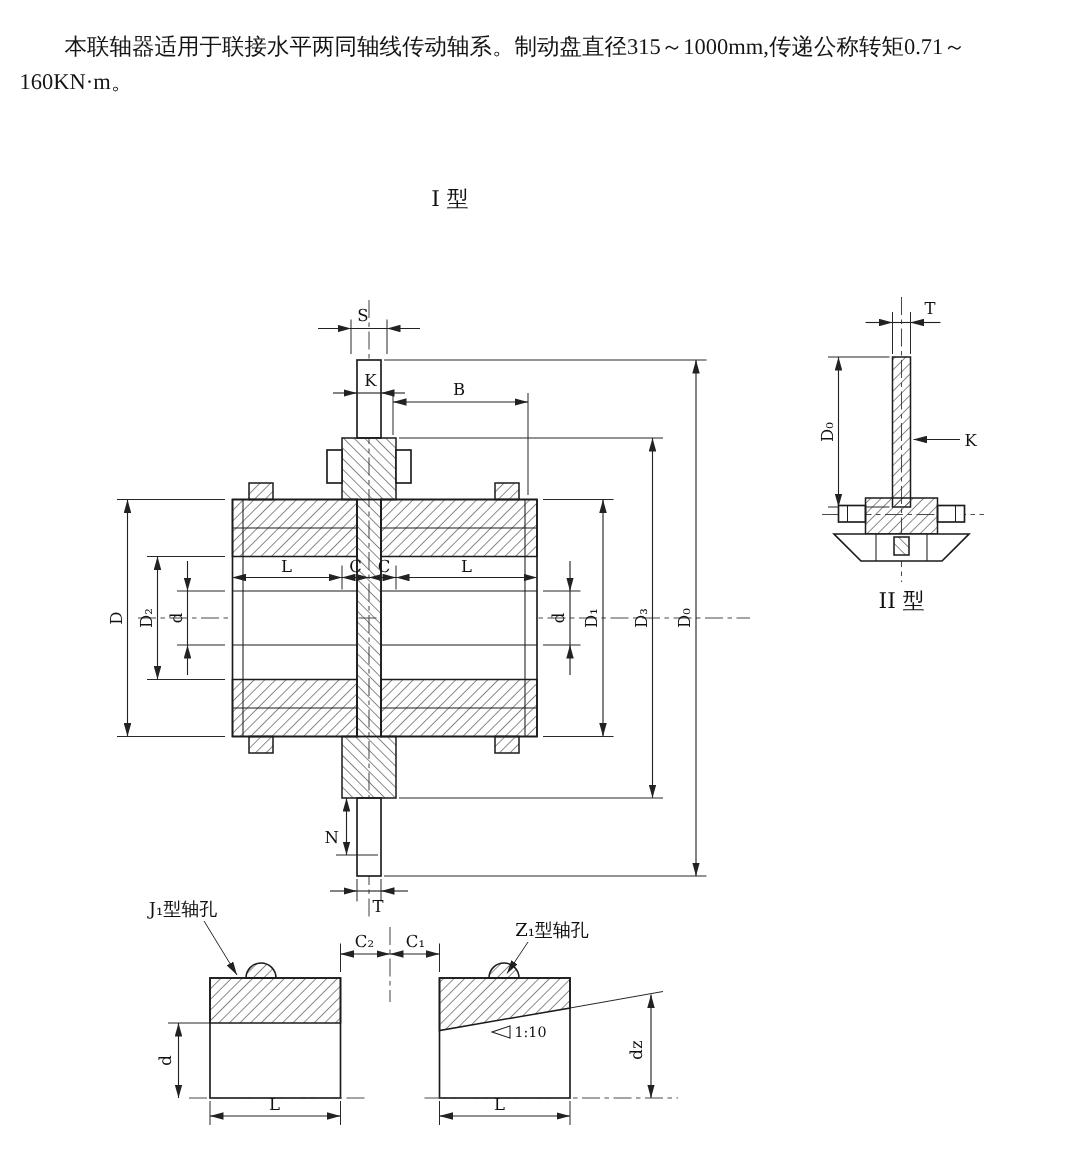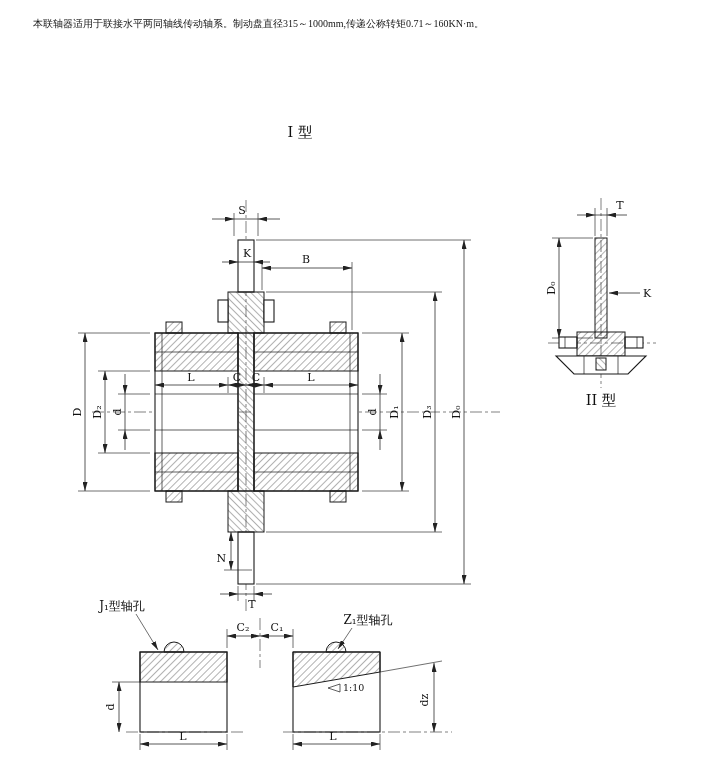--- a/index.html
+++ b/index.html
@@ -3,21 +3,21 @@
 <meta charset="utf-8">
 <style>
   html,body{margin:0;padding:0;}
   body{
     width:725px;height:781px;position:relative;background:#ffffff;
     font-family:"Liberation Serif","DejaVu Serif",serif;color:#111;
     overflow:hidden;
   }
   .intro{
     position:absolute;top:6px;left:13px;right:13px;
-    font-size:10px;line-height:1.55;text-indent:2em;
+    font-size:15px;line-height:1.55;text-indent:2em;
     font-family:"Liberation Serif","DejaVu Serif",serif;color:#151515;
   }
   svg{position:absolute;top:0;left:0;}
   .thin{fill:none;stroke:#1b1b1b;stroke-width:0.7;}
   .cl{fill:none;stroke:#4a4a4a;stroke-width:0.7;stroke-dasharray:12 3 3 3;}
   .dim{fill:none;stroke:#222;stroke-width:0.75;}
   .ext{fill:none;stroke:#222;stroke-width:0.65;}
   .white{fill:#ffffff;stroke:#1b1b1b;stroke-width:1.1;}
   .hA{fill:url(#hatch);stroke:#1b1b1b;stroke-width:1;}
   .hB{fill:url(#hatch2);stroke:#1b1b1b;stroke-width:1;}

